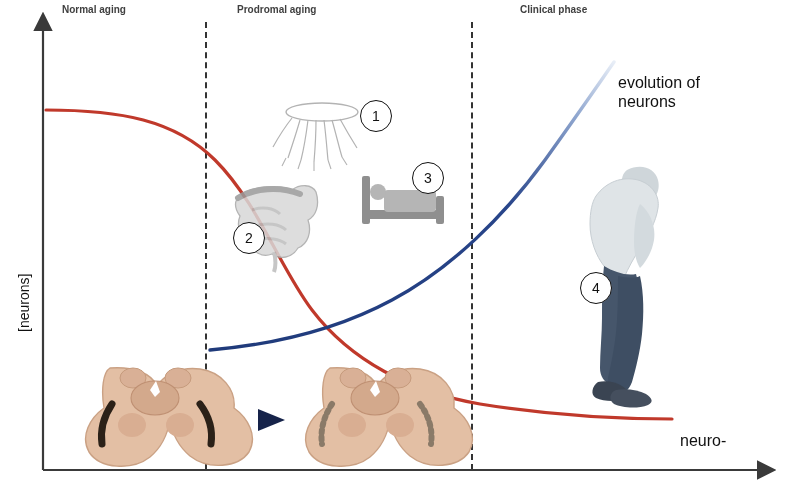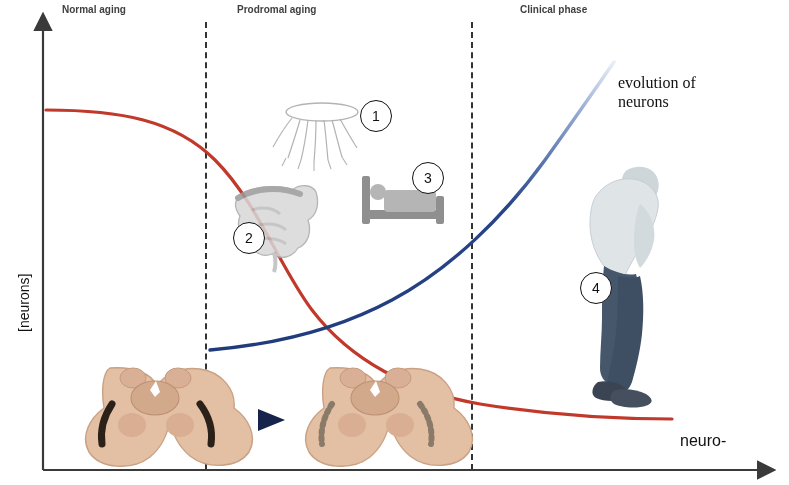--- a/index.html
+++ b/index.html
@@ -144,21 +144,21 @@
                C618,304 618,290 618,276 Z" fill="#3e4e63"></path>
       <path d="M598,382 C606,380 616,382 622,386 C628,390 632,394 628,398
                C620,402 604,402 596,398 C590,395 592,386 598,382 Z" fill="#3a4452"></path>
       <path d="M616,390 C626,388 638,390 646,394 C652,398 654,402 648,405
                C638,409 622,408 614,404 C608,400 610,392 616,390 Z" fill="#454f5e"></path>
     </g>
   </svg>
 
   <div class="axis-label-y" style="left:16px;top:332px;">[neurons]</div>
 
-  <div class="curve-label" style="left:618px;top:74px;font-family:Liberation Serif, serif;">
+  <div class="curve-label" style="left:618px;top:74px;">
     <div>evolution of</div>
     <div>neurons</div>
   </div>
 
   <div class="curve-label" style="left:680px;top:400px;margin-top:32px;">
     <div>neuro-</div>
   </div>
 
   <div class="marker" style="left:360px;top:100px;">1</div>
   <div class="marker" style="left:233px;top:222px;">2</div>

